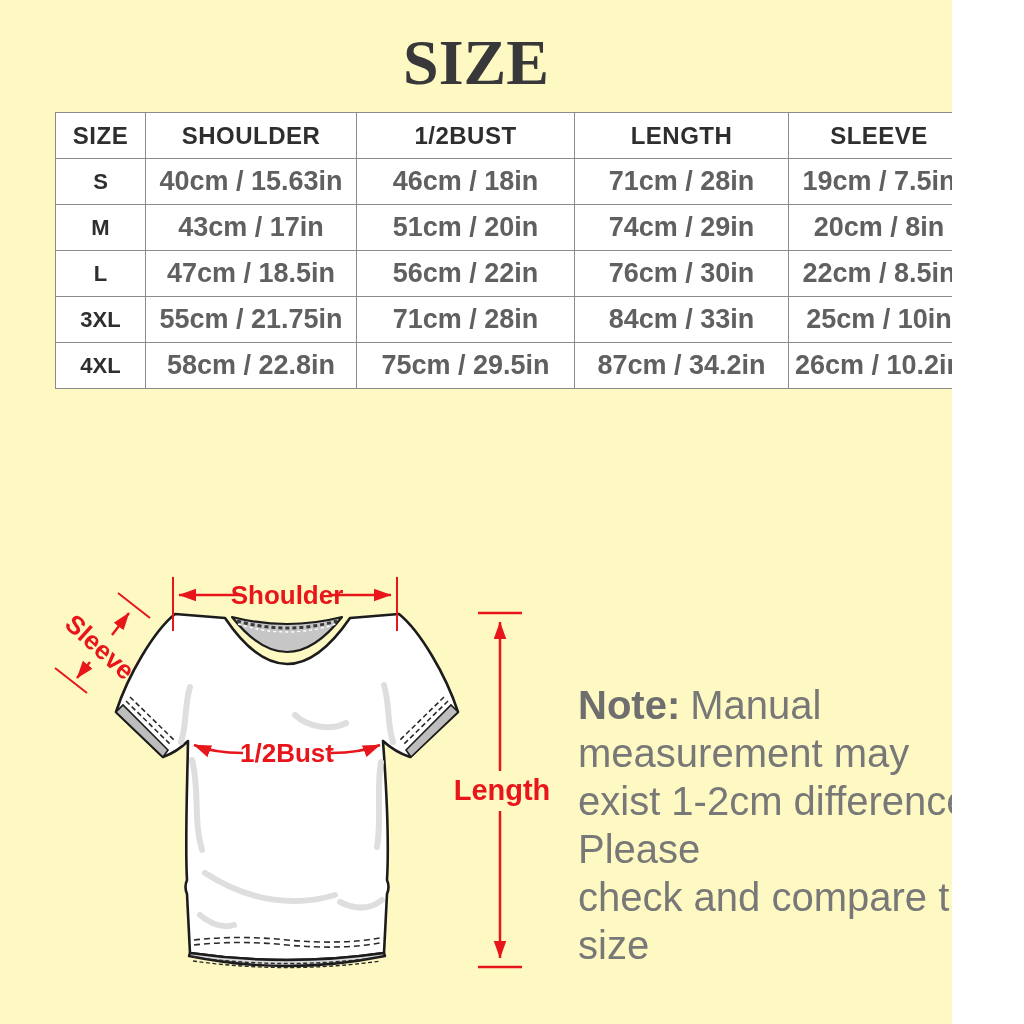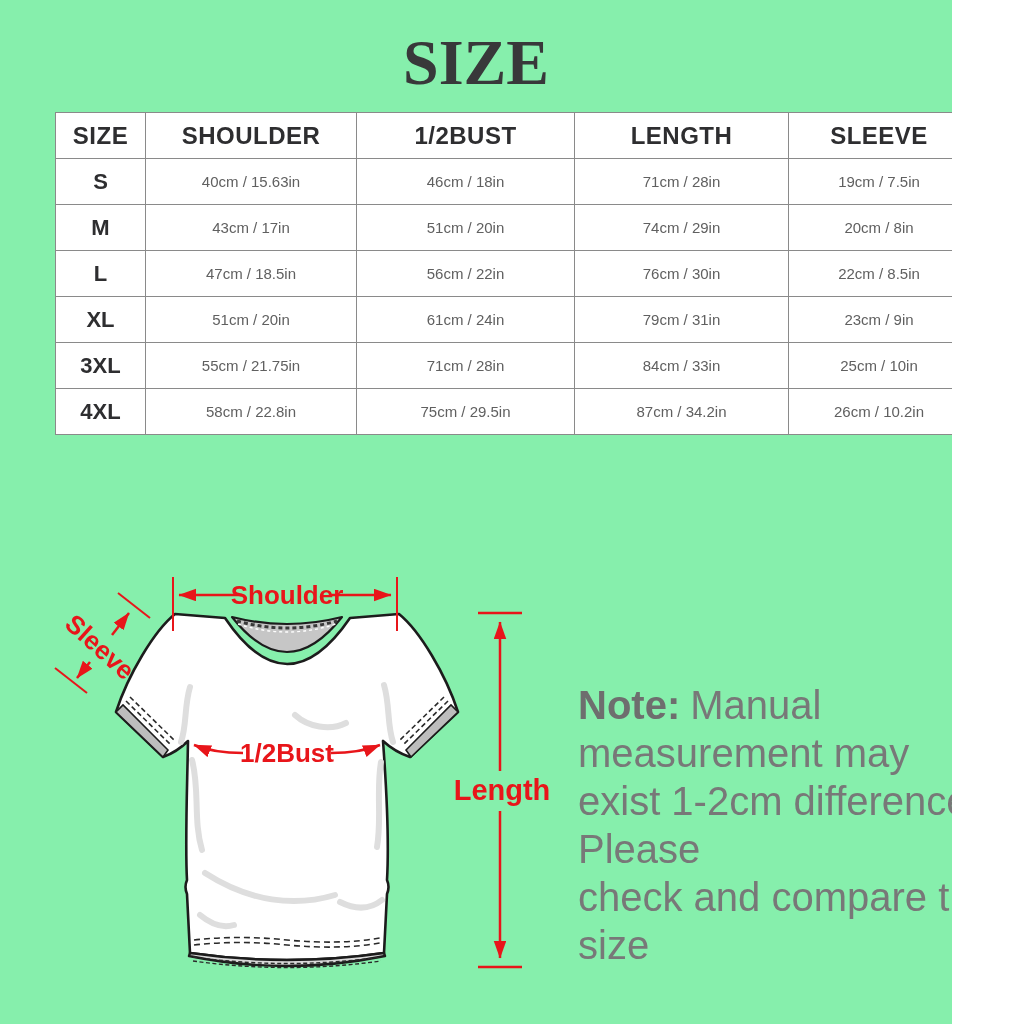--- a/index.html
+++ b/index.html
@@ -1,35 +1,35 @@
 <!DOCTYPE html>
 <html><head>
 <meta charset="utf-8">
 <style>
   html,body{margin:0;padding:0;background:#fff;}
   .page{
-    position:relative;width:952px;height:1024px;background:#86efac;
+    position:relative;width:952px;height:1024px;background:#fef9c3;
     font-family:"Liberation Sans",sans-serif;overflow:hidden;
   }
   .title{
     position:absolute;top:26px;left:0;width:100%;text-align:center;
     font-family:"Liberation Serif",serif;font-weight:bold;
     font-size:64px;color:#38383a;letter-spacing:0;
   }
   table.size-table{
     position:absolute;left:55px;top:112px;width:914px;
     border-collapse:collapse;table-layout:fixed;background:#fff;
   }
   .size-table th,.size-table td{
     border:1px solid #8a8a8a;height:45px;padding:0;
     text-align:center;vertical-align:middle;white-space:nowrap;
   }
   .size-table thead th{font-size:24px;font-weight:bold;color:#2e2e30;letter-spacing:0.5px;}
   .size-table tbody th{font-size:22px;font-weight:bold;color:#2e2e30;}
-  .size-table tbody td{font-size:15px;font-weight:normal;color:#606060;}
+  .size-table tbody td{font-size:27px;font-weight:bold;color:#606060;}
   svg.diagram{position:absolute;left:40px;top:555px;}
   svg.diagram text{font-family:"Liberation Sans",sans-serif;}
   .note{
     position:absolute;left:578px;top:681px;width:425px;
     font-size:40px;line-height:48px;color:#787878;
   }
   .note-label{font-weight:bold;margin-right:10px;color:#6e6e6e;}
 </style>
 </head>
 <body>
@@ -69,27 +69,20 @@
         <td>51cm / 20in</td>
         <td>74cm / 29in</td>
         <td>20cm / 8in</td>
       </tr>
       <tr>
         <th>L</th>
         <td>47cm / 18.5in</td>
         <td>56cm / 22in</td>
         <td>76cm / 30in</td>
         <td>22cm / 8.5in</td>
-      </tr>
-      <tr>
-        <th>XL</th>
-        <td>51cm / 20in</td>
-        <td>61cm / 24in</td>
-        <td>79cm / 31in</td>
-        <td>23cm / 9in</td>
       </tr>
       <tr>
         <th>3XL</th>
         <td>55cm / 21.75in</td>
         <td>71cm / 28in</td>
         <td>84cm / 33in</td>
         <td>25cm / 10in</td>
       </tr>
       <tr>
         <th>4XL</th>

